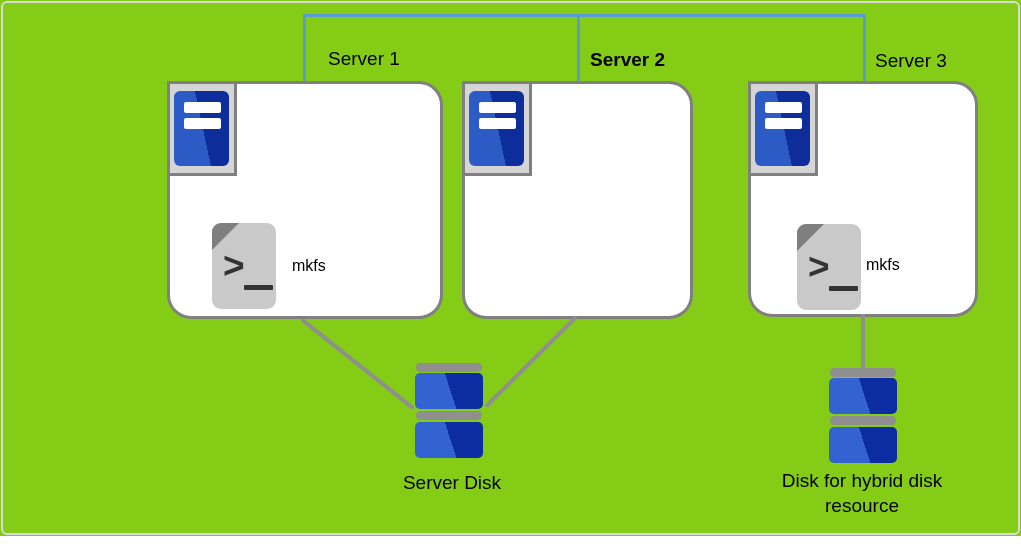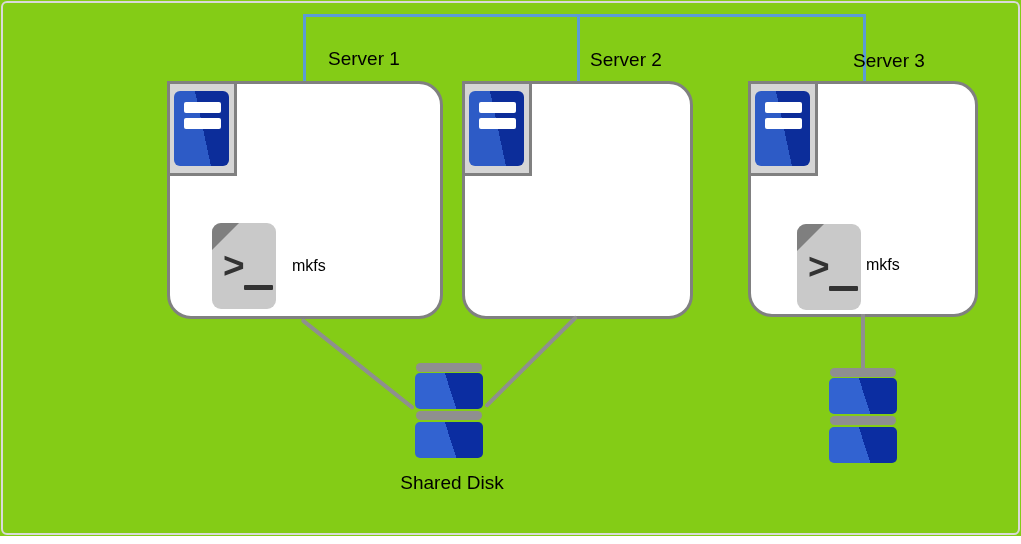--- a/index.html
+++ b/index.html
@@ -70,22 +70,22 @@
 <div class="canvas">
 
   <div class="frame"></div>
 
   <div class="net-h" style="left:303px;top:14px;width:563px;"></div>
   <div class="net-v" style="left:303px;top:14px;height:67px;"></div>
   <div class="net-v" style="left:577px;top:14px;height:67px;"></div>
   <div class="net-v" style="left:863px;top:14px;height:67px;"></div>
 
   <div class="server-label" style="left:328px;top:49px;">Server 1</div>
-  <div class="server-label" style="left:590px;top:50px;">Server 2</div>
-  <div class="server-label" style="left:853px;top:51px;">Server 3</div>
+  <div class="server-label" style="left:590px;top:50px;font-weight:bold;">Server 2</div>
+  <div class="server-label" style="left:875px;top:51px;">Server 3</div>
 
   <div class="server-box" style="left:167px;top:81px;"></div>
   <div class="srv-icon" style="left:167px;top:81px;">
     <div class="srv-tower">
       <div class="srv-bar b1"></div>
       <div class="srv-bar b2"></div>
     </div>
   </div>
   <div class="doc-icon" style="left:212px;top:223px;">
     <div class="doc-fold"></div>
@@ -128,16 +128,20 @@
   </div>
 
   <div class="disk-stack" style="left:829px;top:368px;">
     <div class="disk-bar"></div>
     <div class="disk-box"></div>
     <div class="disk-bar mid"></div>
     <div class="disk-box"></div>
   </div>
 
   <div class="caption" style="left:292px;top:470px;width:320px;">
-    <div>Shared Disk</div>
+    <div>Server Disk</div>
+  </div>
+  <div class="caption" style="left:742px;top:468px;width:240px;">
+    <div>Disk for hybrid disk</div>
+    <div>resource</div>
   </div>
 
 </div>
 
 </body></html>

